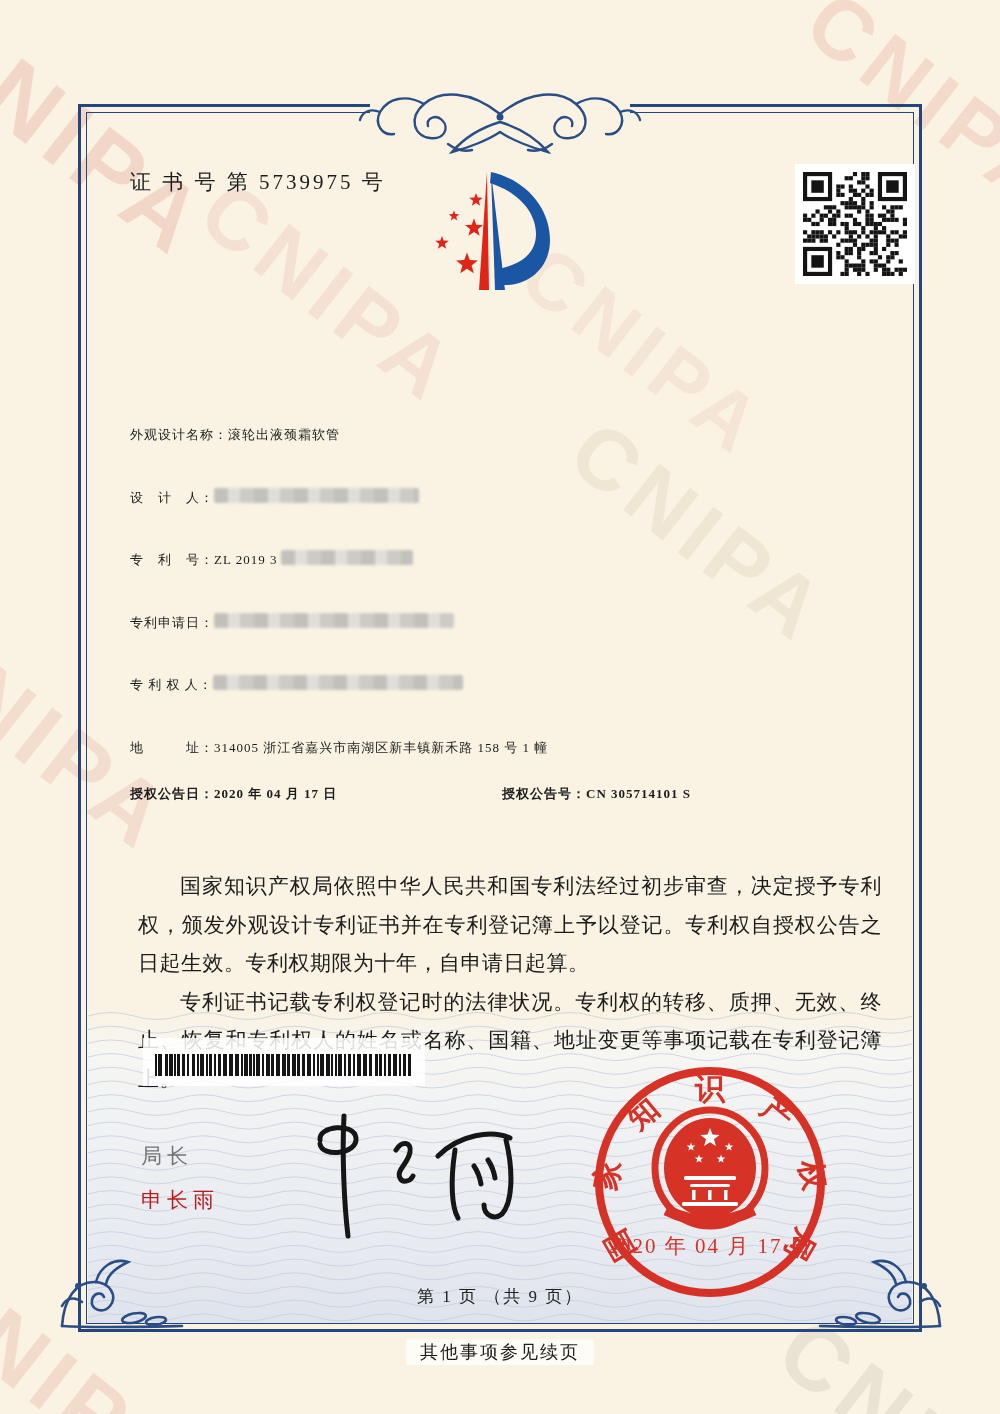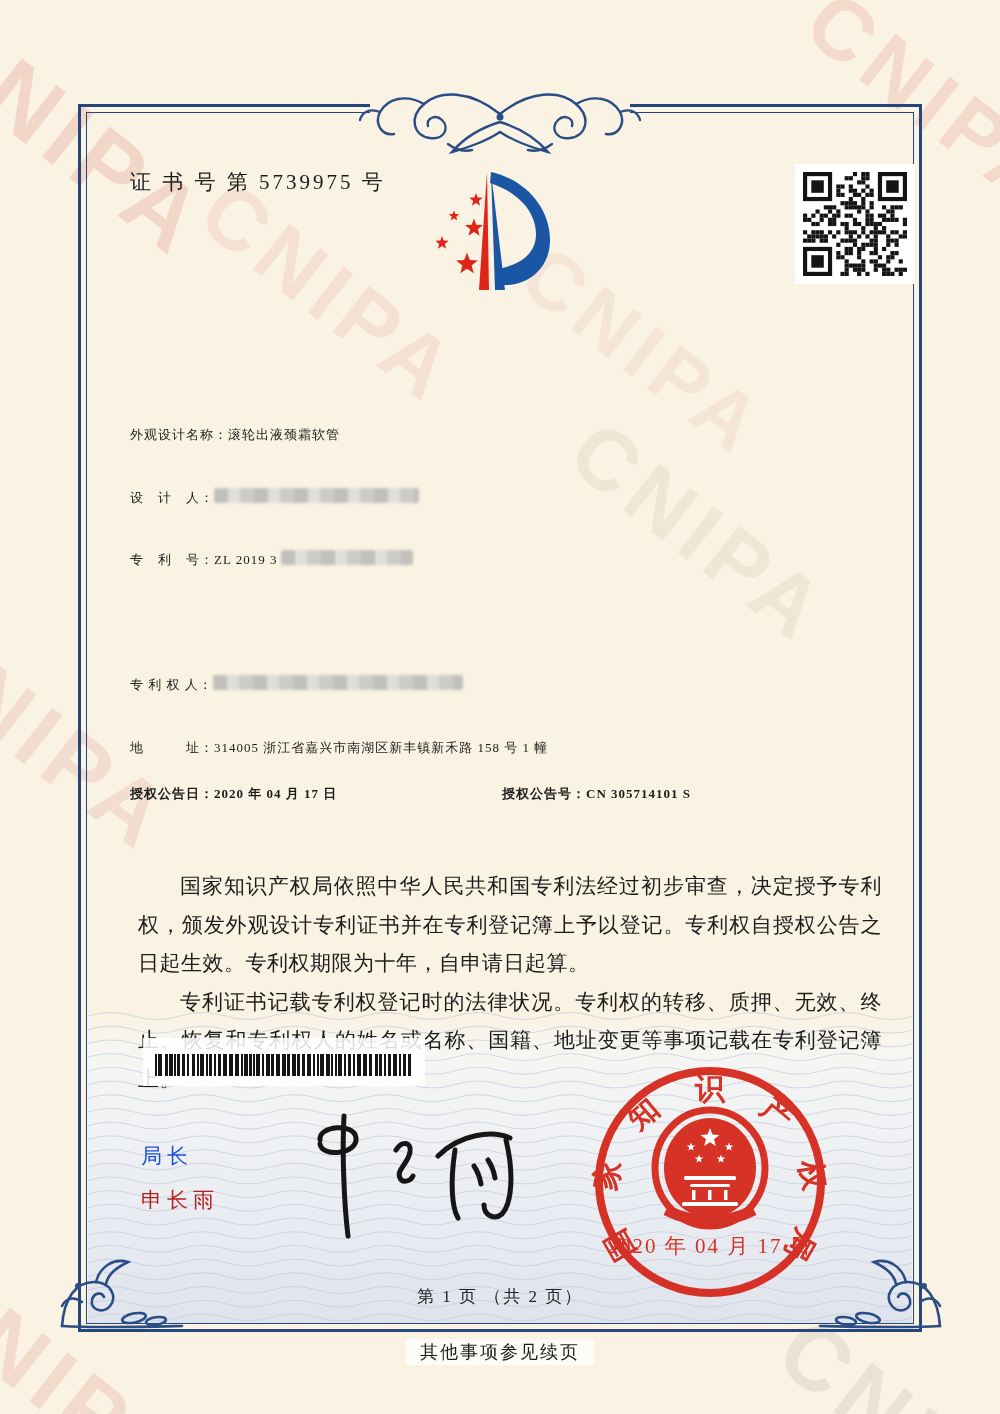--- a/index.html
+++ b/index.html
@@ -26,21 +26,21 @@
   .title{position:absolute;z-index:4;left:0;top:301px;width:100%;text-align:center;
       font-size:45px;font-weight:bold;letter-spacing:10px;}
   .field{position:absolute;z-index:4;left:130px;width:748px;font-size:13px;letter-spacing:1px;white-space:nowrap;line-height:30px;}
   .redact{display:inline-block;height:15px;border-radius:2px;vertical-align:-1px;
       background:repeating-linear-gradient(90deg,#b4b4b2 0 14px,#d9d9d7 14px 26px,#c2c2c0 26px 40px);
       filter:blur(1.6px);opacity:.8;}
   .auth-right{position:absolute;left:372px;top:0;}
   .para-block{position:absolute;z-index:4;left:138px;top:867px;width:744px;}
   .para-block p{margin:0;font-size:21px;line-height:38.5px;text-align:justify;text-indent:2em;letter-spacing:.5px;}
   .barcode-wrap{position:absolute;z-index:4;left:143px;top:1038px;background:rgba(255,255,255,.85);padding:16px 10px 6px 10px;}
-  .director-title{position:absolute;z-index:5;left:141px;top:1142px;font-family:"Liberation Sans","DejaVu Sans",sans-serif;font-size:21px;letter-spacing:5px;color:#1d4ed8;}
+  .director-title{position:absolute;z-index:5;left:141px;top:1142px;font-family:"Liberation Sans","DejaVu Sans",sans-serif;font-size:21px;letter-spacing:5px;color:#737373;}
   .director-name{position:absolute;z-index:5;left:141px;top:1186px;font-family:"Liberation Sans","DejaVu Sans",sans-serif;font-size:21px;letter-spacing:5px;color:#b91c1c;}
   .signature{position:absolute;z-index:5;left:292px;top:1098px;}
   .seal{position:absolute;z-index:6;left:578px;top:1052px;opacity:.95;}
   .seal text{font-family:"Liberation Serif","DejaVu Serif",serif;}
   #seal-arc text{font-size:30px;font-weight:bold;fill:#d5281c;text-anchor:middle;}
   .seal-date{font-size:21px;fill:#d5281c;letter-spacing:2px;text-anchor:middle;}
   .page-num{position:absolute;z-index:5;left:0;top:1285px;width:100%;text-align:center;font-size:17px;letter-spacing:2px;color:#222;}
   .cont-note{position:absolute;z-index:5;left:0;top:1340px;width:100%;text-align:center;}
   .cont-note span{font-size:18px;letter-spacing:2px;background:rgba(255,255,255,.72);padding:3px 14px;}
 </style>
@@ -356,20 +356,23 @@
 
   <div class="field" style="top:420px;">
     <span>外观设计名称：</span><span>滚轮出液颈霜软管</span>
   </div>
   <div class="field" style="top:483px;">
     <span>设　计　人：</span><span class="redact" style="width:205px;"></span>
   </div>
   <div class="field" style="top:545px;">
     <span>专　利　号：</span><span>ZL 2019 3</span><span class="redact" style="width:132px;margin-left:4px;"></span>
   </div>
+  <div class="field" style="top:608px;">
+    <span>专利申请日：</span><span class="redact" style="width:240px;"></span>
+  </div>
   <div class="field" style="top:670px;">
     <span>专 利 权 人：</span><span class="redact" style="width:250px;"></span>
   </div>
   <div class="field" style="top:733px;">
     <span>地　　　址：</span><span>314005 浙江省嘉兴市南湖区新丰镇新禾路 158 号 1 幢</span>
   </div>
   <div class="field" style="top:779px;font-weight:bold;">
     <span>授权公告日：</span><span>2020 年 04 月 17 日</span>
     <span class="auth-right"><span>授权公告号：</span><span>CN 305714101 S</span></span>
   </div>
@@ -481,18 +484,18 @@
         <rect x="112" y="132" width="40" height="3" rx="1.5"></rect>
         <rect x="104" y="150" width="56" height="4" rx="1.5"></rect>
         <rect x="114" y="138" width="3.5" height="10"></rect>
         <rect x="130" y="138" width="3.5" height="10"></rect>
         <rect x="146" y="138" width="3.5" height="10"></rect>
       </g>
     </g>
     <text class="seal-date" x="132" y="201">2020 年 04 月 17 日</text>
   </svg>
 
-  <div class="page-num">第 1 页 （共 2 页）</div>
+  <div class="page-num">第 1 页 （共 9 页）</div>
   <div class="cont-note">
     <span>其他事项参见续页</span>
   </div>
 
 </div>
 
 </body></html>

